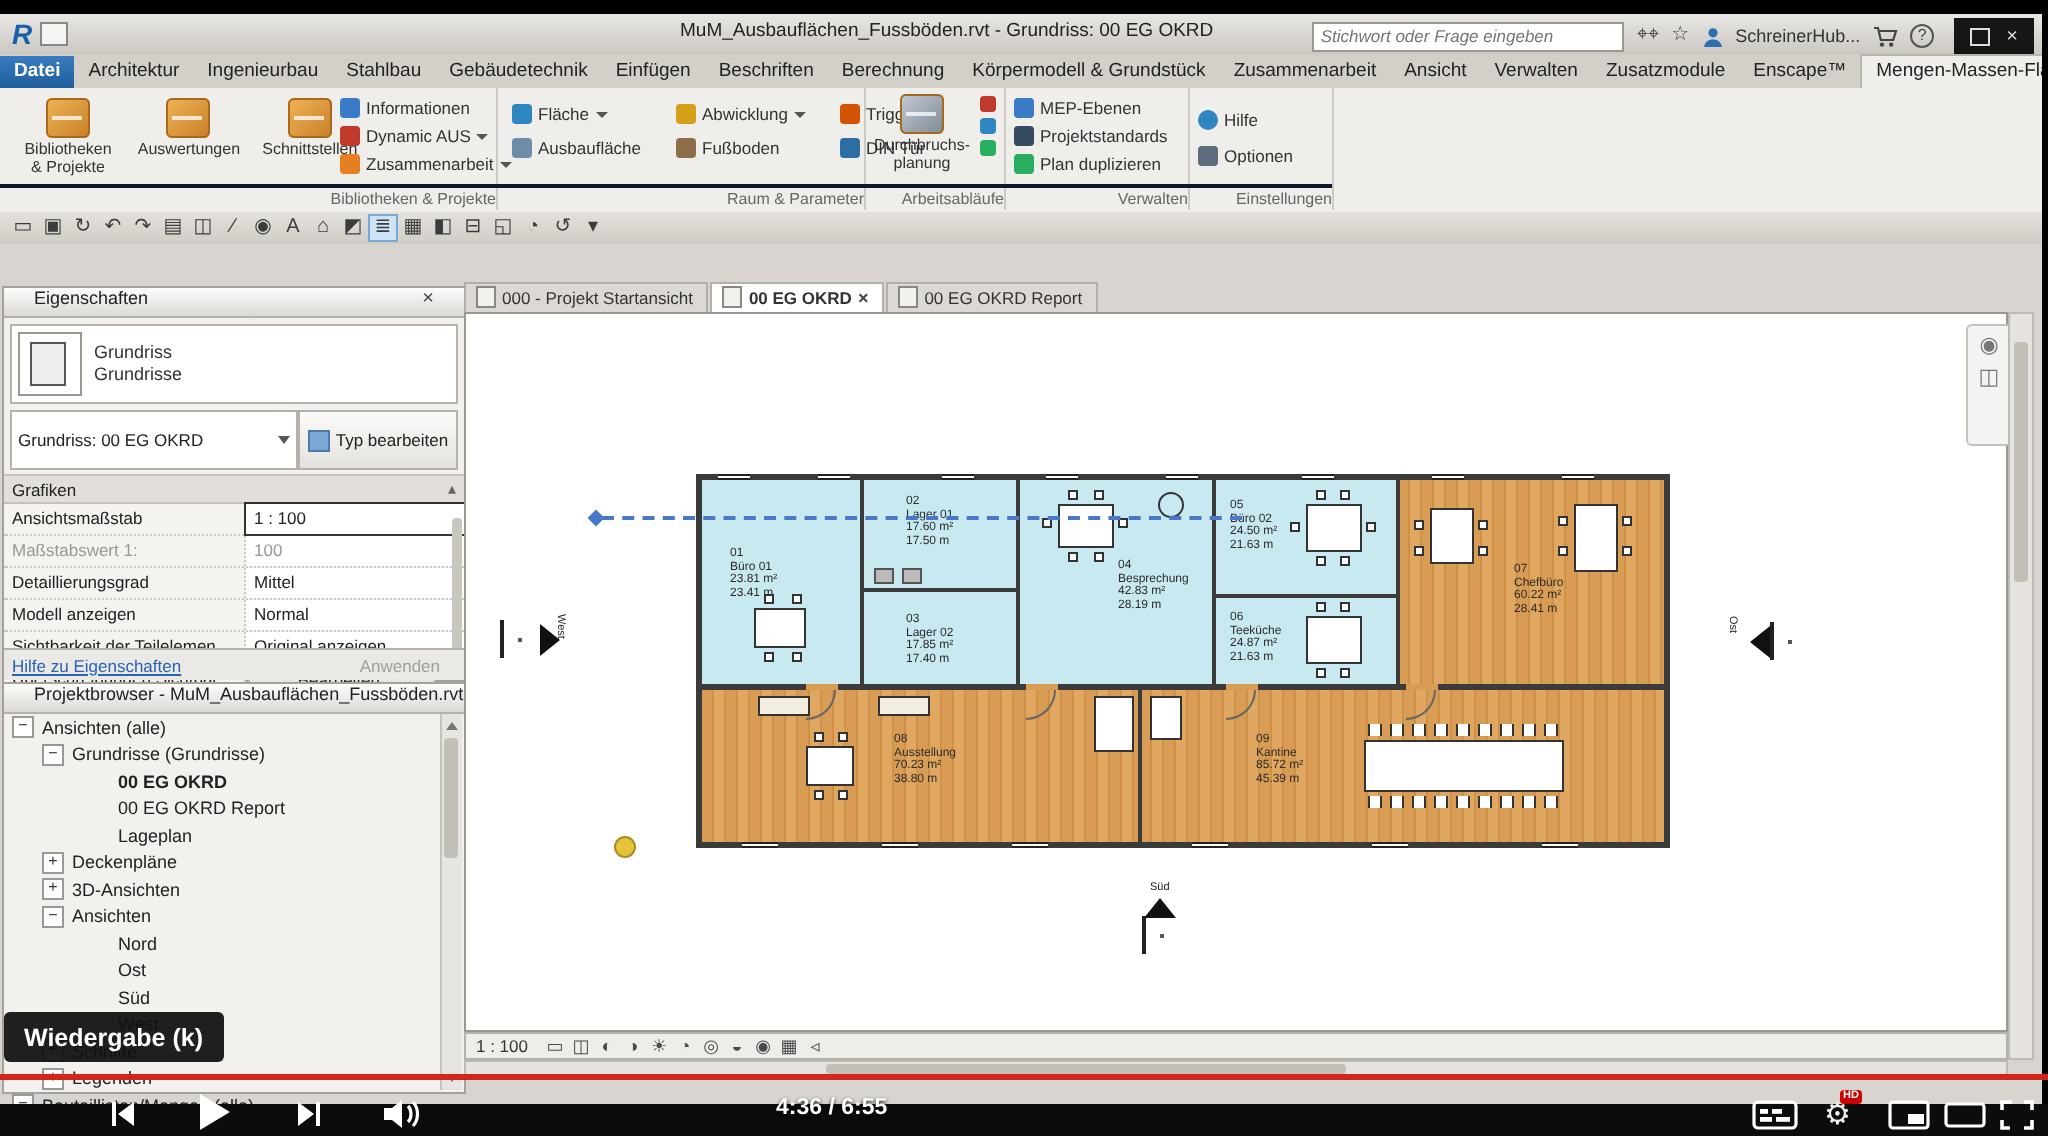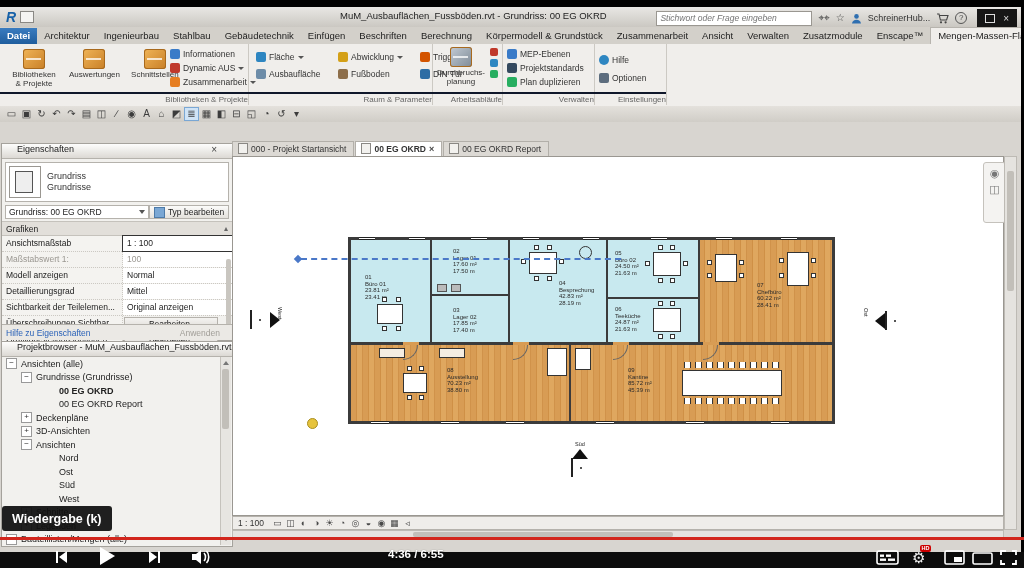--- a/index.html
+++ b/index.html
@@ -58,40 +58,40 @@
   .qi.hl{background:#cfe3f6;border:1px solid #7aa7d4;width:13px;line-height:12px}
   
   .dockpanel{position:absolute;left:1px;width:230px;background:#f2f1ee;border:1px solid #a5a29c}
   .phead{height:14px;background:linear-gradient(#fdfdfc,#dcd9d4);border-bottom:1px solid #b5b2ac;
     font-size:9px;color:#222;display:flex;align-items:flex-start;padding:0 15px;white-space:nowrap;overflow:hidden}
   .phx{margin-left:auto;font-size:10px;color:#444;cursor:pointer}
   .typesel{margin:3px;height:38px;background:#fff;border:1px solid #b5b2ac;display:flex;align-items:center}
   .tsico{width:30px;height:30px;border:1px solid #9a9791;margin:0 6px 0 3px;background:#fff;position:relative}
   .tsico:after{content:"";position:absolute;left:5px;top:4px;width:16px;height:20px;border:1px solid #555;background:#eee}
   .tsname{font-size:9px;color:#333;line-height:11px}
-  .selrow{display:flex;margin:0 3px 2px 3px;height:14px}
+  .selrow{display:flex;margin:0 3px 2px 3px;height:30px}
   .seldd{flex:1;background:#fff;border:1px solid #b5b2ac;font-size:8.5px;color:#222;
     display:flex;align-items:center;padding:0 3px;white-space:nowrap;overflow:hidden}
   .selddarr{margin-left:auto;width:0;height:0;border-left:3px solid transparent;border-right:3px solid transparent;border-top:4px solid #555}
   .tbedit{width:78px;border:1px solid #b5b2ac;background:linear-gradient(#fbfbfa,#e4e1dc);
     font-size:8.5px;color:#222;display:flex;align-items:center;justify-content:center;gap:3px;cursor:pointer}
   .tbei{width:9px;height:9px;background:#7aa7d4;border:1px solid #4d7aa8}
   .psect{height:13px;background:#e2dfda;border-top:1px solid #c5c2bc;border-bottom:1px solid #c5c2bc;
     font-size:8.5px;color:#222;display:flex;align-items:center;padding:0 4px}
   .psarr{margin-left:auto;font-size:8px;color:#666}
   .prow{display:flex;height:15px;border-bottom:1px dotted #ccc9c3;font-size:8.5px}
   .plab{width:116px;color:#222;padding:2px 0 0 4px;background:#f4f3f0;white-space:nowrap;overflow:hidden;border-right:1px dotted #ccc9c3}
   .pval{flex:1;background:#fff;color:#222;padding:2px 0 0 4px;white-space:nowrap;overflow:hidden}
   .prow.sel .pval{outline:1px solid #333;background:#fff}
   .prow.dis .plab,.prow.dis .pval{color:#9a9791}
   .prow.btn .pval{background:linear-gradient(#f4f3f1,#dedbd6);border:1px solid #b5b2ac;margin:1px 14px 1px 1px;
     padding-top:1px;text-align:center}
   .pfoot{position:absolute;left:0;bottom:0;width:100%;height:16px;border-top:1px solid #b5b2ac;
     display:flex;align-items:center;font-size:8.5px;padding:0 4px;background:#ebe9e5;box-sizing:border-box}
-  .plink{color:#2a62b8;cursor:pointer}
+  .plink{color:#2a62b8;text-decoration:underline;cursor:pointer}
   .papply{margin-left:auto;margin-right:8px;color:#a19e98}
   .pscroll{position:absolute;right:1px;top:115px;width:5px;height:70px;background:#c9c6c0;border-radius:2px}
   
   .trow{display:flex;align-items:center;height:13.5px;font-size:9px;color:#222;cursor:pointer;white-space:nowrap}
   .exp{width:9px;height:9px;border:1px solid #999;background:#fff;font-size:8px;line-height:7px;
     text-align:center;color:#333;margin-right:4px;flex:none}
   .exp:empty{border:none;background:none}
   .trow.lv0{padding-left:4px}.trow.lv1{padding-left:19px}.trow.lv2{padding-left:44px}
   .trow.b .tlab{font-weight:bold}
   .pbscroll{position:absolute;right:1px;top:15px;width:10px;bottom:1px;background:#e7e5e1;border-left:1px solid #c5c2bc}
@@ -402,27 +402,27 @@
             <span class="plab">Ansichtsmaßstab</span>
             <span class="pval">1 : 100</span>
           </div>
 
           <div class="prow dis">
             <span class="plab">Maßstabswert 1:</span>
             <span class="pval">100</span>
           </div>
 
           <div class="prow">
+            <span class="plab">Detaillierungsgrad</span>
+            <span class="pval">Mittel</span>
+          </div>
+
+          <div class="prow">
             <span class="plab">Modell anzeigen</span>
             <span class="pval">Normal</span>
-          </div>
-
-          <div class="prow">
-            <span class="plab">Detaillierungsgrad</span>
-            <span class="pval">Mittel</span>
           </div>
 
           <div class="prow">
             <span class="plab">Sichtbarkeit der Teilelemen...</span>
             <span class="pval">Original anzeigen</span>
           </div>
 
           <div class="prow btn">
             <span class="plab">Überschreibungen Sichtbar...</span>
             <span class="pval">Bearbeiten...</span>
@@ -460,20 +460,24 @@
           <div class="trow lv2 b">
             <span class="exp"></span>
             <span class="tlab">00 EG OKRD</span>
           </div>
 
           <div class="trow lv2">
             <span class="exp"></span>
             <span class="tlab">00 EG OKRD Report</span>
           </div>
 
+          <div class="trow lv2">
+            <span class="exp"></span>
+            <span class="tlab">Lageplan</span>
+          </div>
 
           <div class="trow lv1">
             <span class="exp">+</span>
             <span class="tlab">Deckenpläne</span>
           </div>
 
           <div class="trow lv1">
             <span class="exp">+</span>
             <span class="tlab">3D-Ansichten</span>
           </div>

